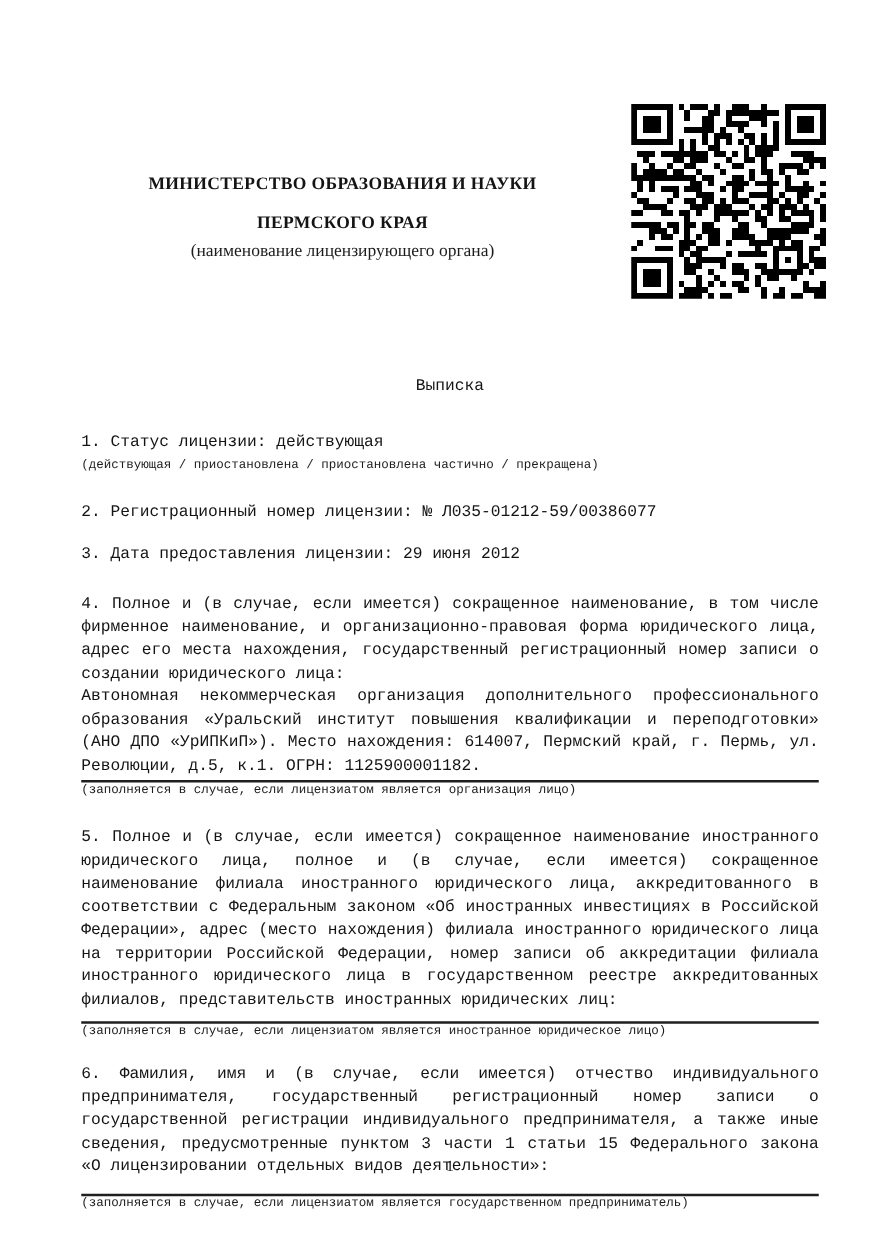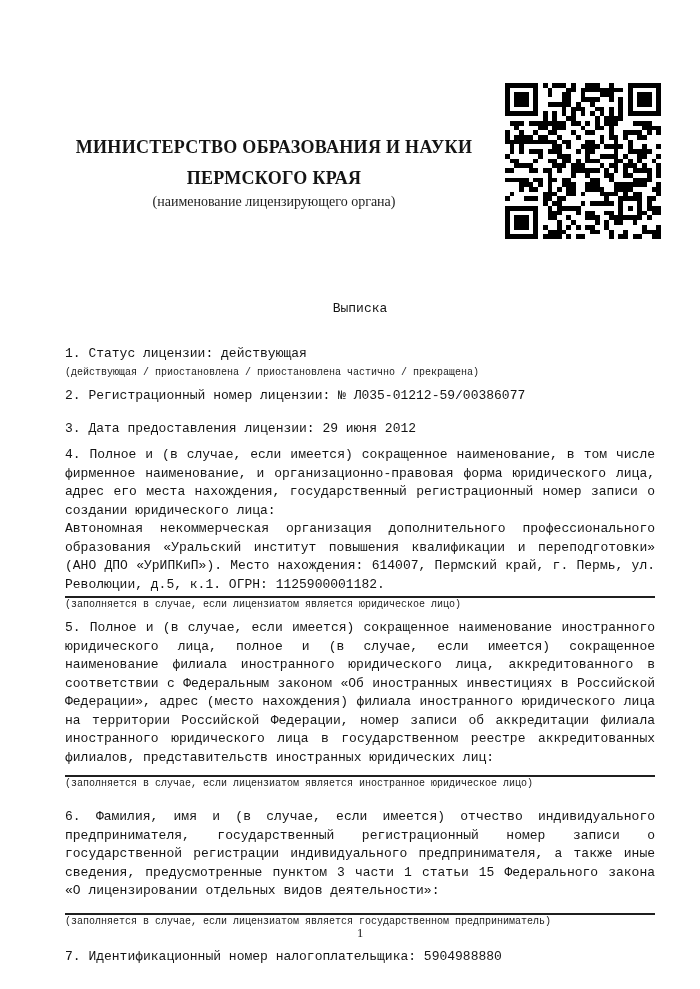--- a/index.html
+++ b/index.html
@@ -11,36 +11,36 @@
     font-family:"Liberation Serif","DejaVu Serif",serif;
     color:#141414;
     overflow:hidden;
   }
   .qr { position:absolute; top:83px; left:505px; width:156px; height:156px; }
   .header {
     position:absolute; top:132px; left:38px; width:472px;
     text-align:center;
   }
   .ministry-line {
-    font-weight:bold; font-size:18px; line-height:31px;
+    font-weight:bold; font-size:14px; line-height:31px;
     letter-spacing:0.3px; white-space:nowrap;
   }
   .header-caption { font-size:14px; line-height:12px; margin-top:2px; color:#1c1c1c; }
 
   .content { position:absolute; top:300px; left:65px; width:590px; font-size:13px; line-height:18.5px;font-family:Liberation Mono, monospace; }
 
   .doc-title { text-align:center; }
   .item { margin:0; text-align:left; }
   .just { text-align:justify; }
   .rule { height:2px; background:#1f1f1f; margin-top:2px; }
   .note { font-size:10px; line-height:13px; text-align:left; color:#1c1c1c; }
 
   .mt3  { margin-top:3px; }
   .mt14 { margin-top:14px; }
-  .mt16 { margin-top:8px; }
+  .mt16 { margin-top:22px; }
   .mt18 { margin-top:18px; }
   .mt20 { margin-top:20px; }
   .mt26 { margin-top:26px; }
   .rule-gap8  { margin-top:8px; }
   .rule-gap12 { margin-top:12px; }
 
   .page-number {
     position:absolute; top:926px; left:65px; width:590px;
     text-align:center; font-size:12.5px;
   }
@@ -611,21 +611,21 @@
     <p class="item mt26">1. Статус лицензии: действующая</p>
     <div class="note mt3">(действующая / приостановлена / приостановлена частично / прекращена)</div>
 
     <p class="item mt16">2. Регистрационный номер лицензии: № Л035-01212-59/00386077</p>
 
     <p class="item mt14">3. Дата предоставления лицензии: 29 июня 2012</p>
 
     <p class="item just mt16">4. Полное и (в случае, если имеется) сокращенное наименование, в том числе фирменное наименование, и организационно-правовая форма юридического лица, адрес его места нахождения, государственный регистрационный номер записи о создании юридического лица:</p>
     <p class="item just">Автономная некоммерческая организация дополнительного профессионального образования «Уральский институт повышения квалификации и переподготовки» (АНО ДПО «УрИПКиП»). Место нахождения: 614007, Пермский край, г. Пермь, ул. Революции, д.5, к.1. ОГРН: 1125900001182.</p>
     <div class="rule"></div>
-    <div class="note">(заполняется в случае, если лицензиатом является юридическое лицо)</div>
+    <div class="note">(заполняется в случае, если лицензиатом является организация лицо)</div>
 
     <p class="item just mt16">5. Полное и (в случае, если имеется) сокращенное наименование иностранного юридического лица, полное и (в случае, если имеется) сокращенное наименование филиала иностранного юридического лица, аккредитованного в соответствии с Федеральным законом «Об иностранных инвестициях в Российской Федерации», адрес (место нахождения) филиала иностранного юридического лица на территории Российской Федерации, номер записи об аккредитации филиала иностранного юридического лица в государственном реестре аккредитованных филиалов, представительств иностранных юридических лиц:</p>
     <div class="rule rule-gap8"></div>
     <div class="note">(заполняется в случае, если лицензиатом является иностранное юридическое лицо)</div>
 
     <p class="item just mt18">6. Фамилия, имя и (в случае, если имеется) отчество индивидуального предпринимателя, государственный регистрационный номер записи о государственной регистрации индивидуального предпринимателя, а также иные сведения, предусмотренные пунктом 3 части 1 статьи 15 Федерального закона «О лицензировании отдельных видов деятельности»:</p>
     <div class="rule rule-gap12"></div>
     <div class="note">(заполняется в случае, если лицензиатом является государственном предприниматель)</div>
 
     <p class="item mt20">7. Идентификационный номер налогоплательщика: 5904988880</p>

